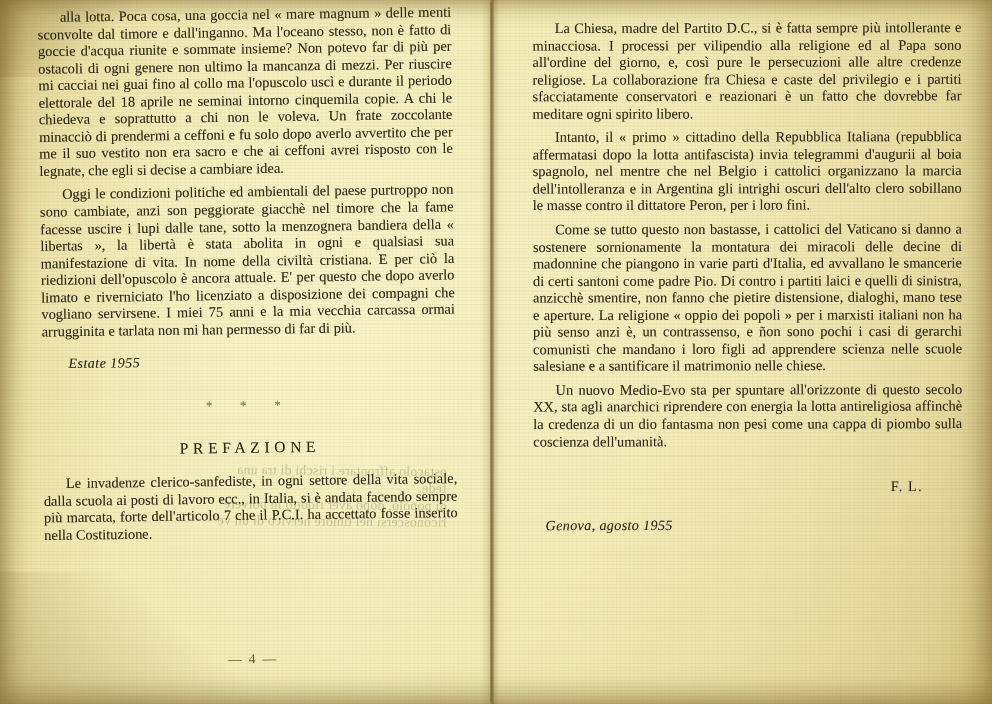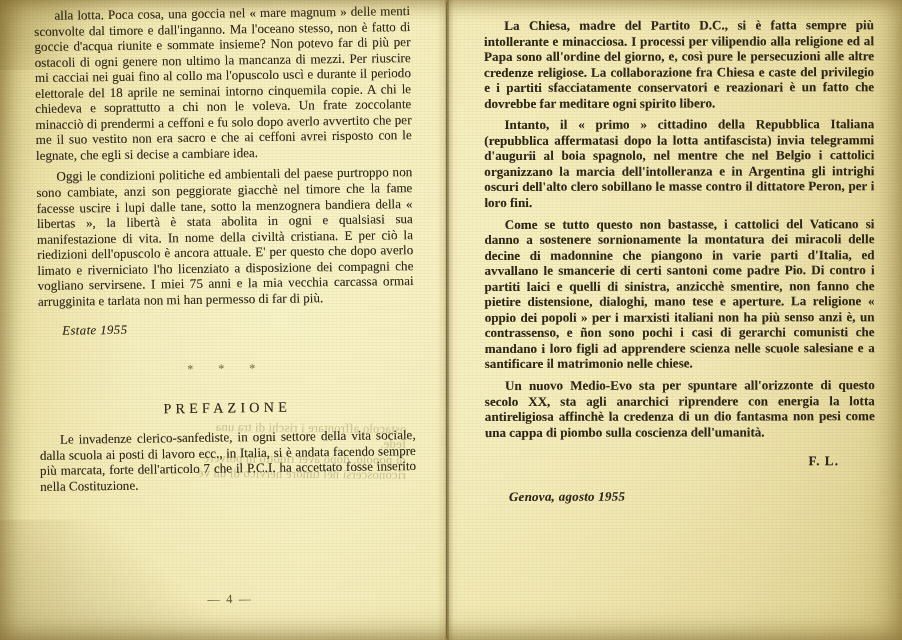--- a/index.html
+++ b/index.html
@@ -90,21 +90,21 @@
     pointer-events: none;
   }
 
   
   .page {
     position: absolute;
     top: 0;
     height: 640px;
   }
   .page-left  { left: 0;     width: 445px; }
-  .page-right { left: 457px; width: 445px; font-weight: bold; }
+  .page-right { left: 457px; width: 445px; }
 
   .textblock {
     position: absolute;
     color: #2b2416;
     font-size: 13.1px;
     line-height: 15.55px;
     text-align: justify;
     text-justify: inter-word;
     -webkit-font-smoothing: antialiased;
   }
@@ -164,31 +164,31 @@
     font-size: 14.2px;
     letter-spacing: 4.2px;
     color: #2b2416;
     text-indent: 0;
     font-weight: normal;
   }
 
   .initials {
     display: block;
     text-align: right;
-    margin-top: 14px;
+    margin-top: 26px;
     margin-right: 36px;
     font-size: 13.2px;
     letter-spacing: 1px;
     text-indent: 0;
   }
 
   .place-date {
     display: block;
     margin-top: 20px;
-    margin-left: 24px;
+    margin-left: 11px;
     font-style: italic;
     font-size: 12.9px;
     letter-spacing: 0.3px;
     text-indent: 0;
   }
 
   
   .folio {
     position: absolute;
     text-align: center;

